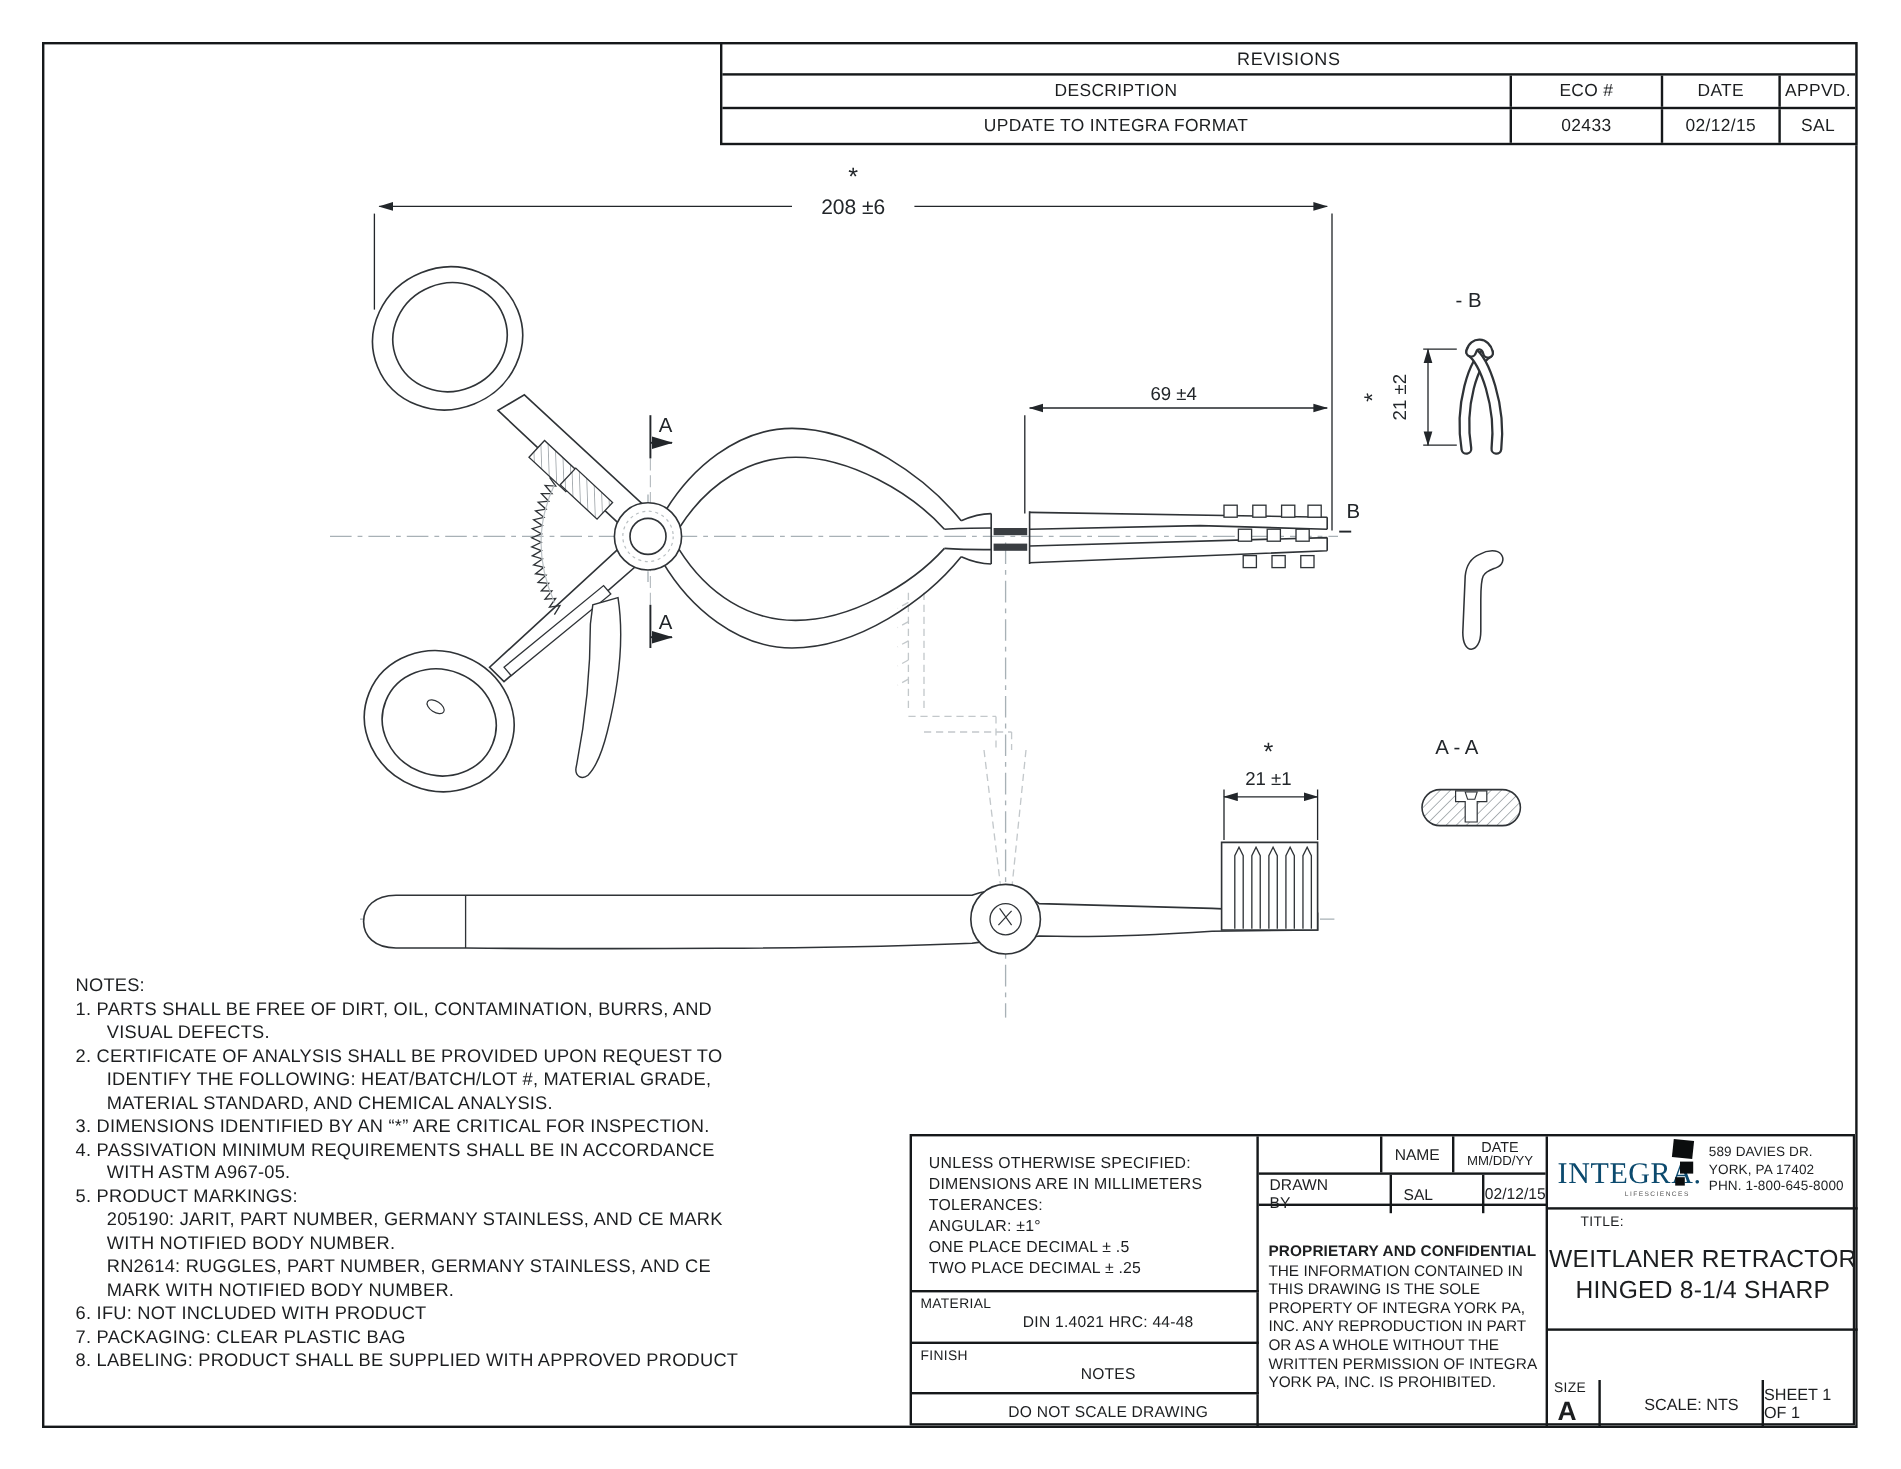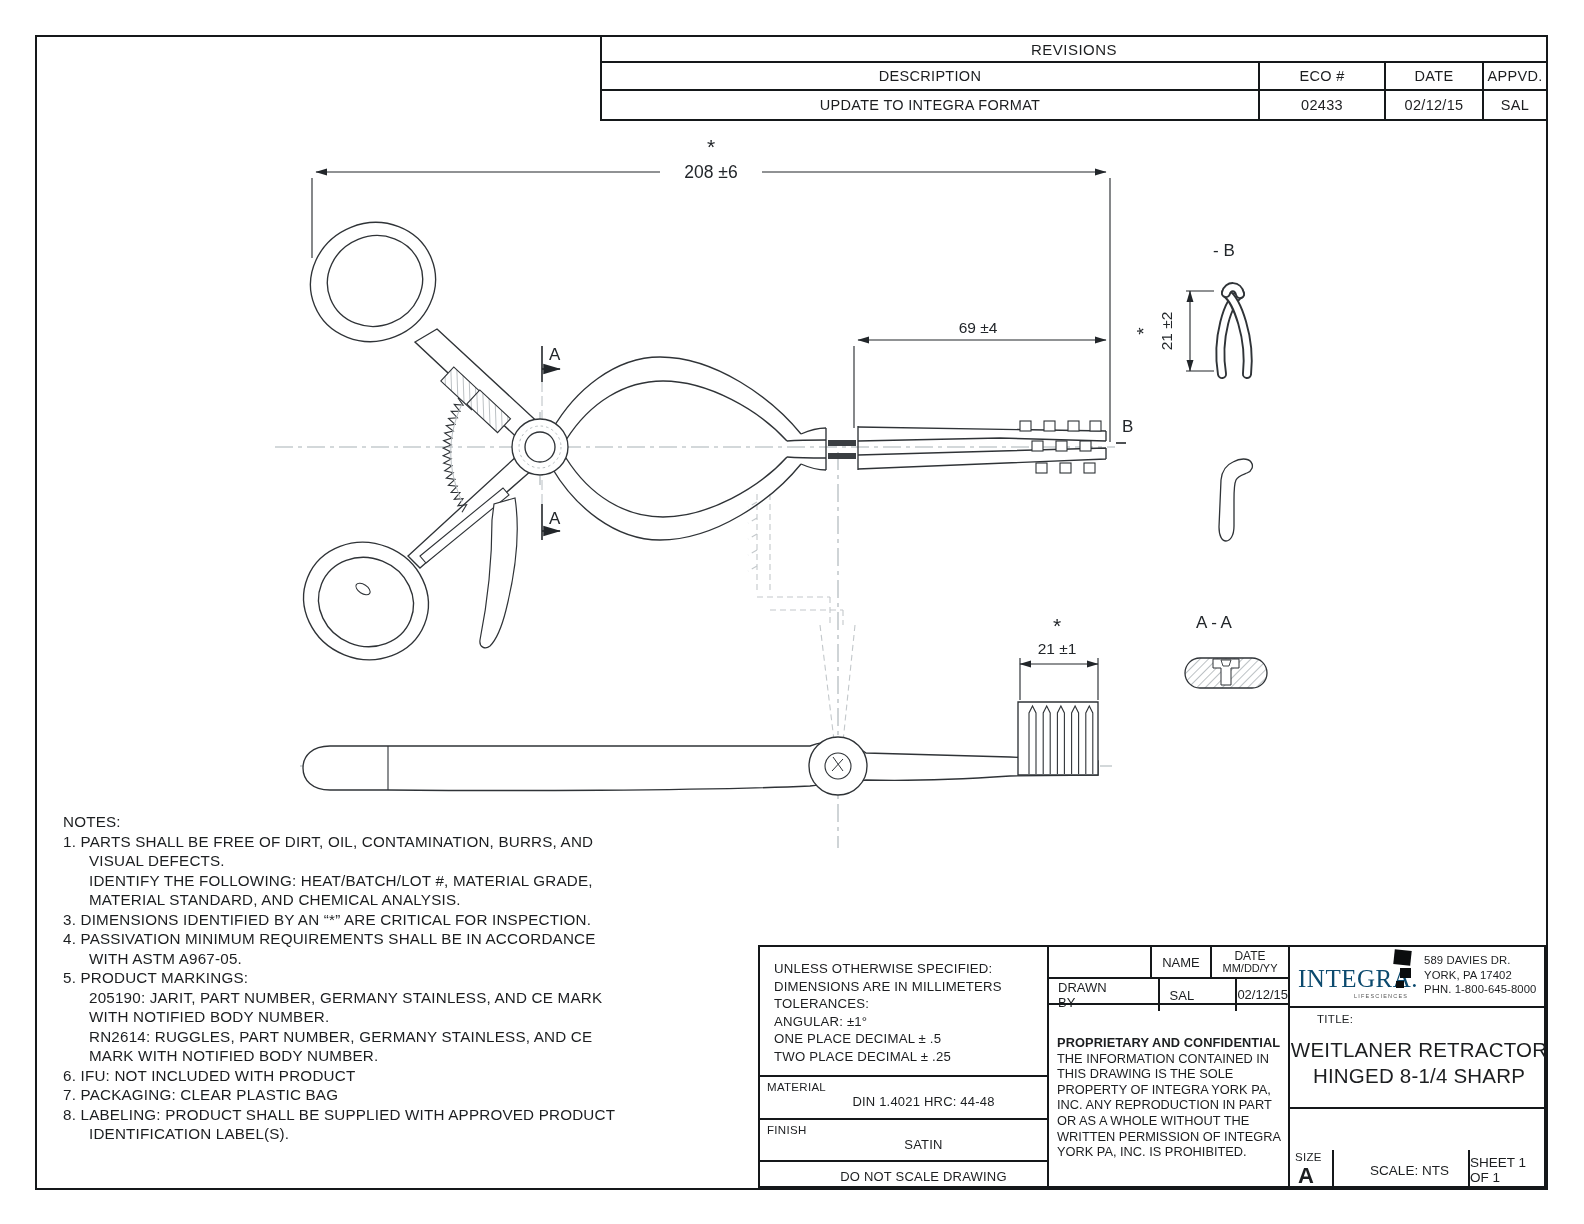--- a/index.html
+++ b/index.html
@@ -247,50 +247,50 @@
       <div class="rev-cell c-eco">02433</div>
       <div class="rev-cell c-date">02/12/15</div>
       <div class="rev-cell c-appvd">SAL</div>
     </div>
   </div>
 
   <div id="notes" class="abs">
       <div class="note-line">NOTES:</div>
       <div class="note-line">1.  PARTS SHALL BE FREE OF DIRT, OIL, CONTAMINATION, BURRS, AND</div>
       <div class="note-line ind">VISUAL DEFECTS.</div>
+      <div class="note-line">2.  CERTIFICATE OF ANALYSIS SHALL BE PROVIDED UPON REQUEST TO</div>
       <div class="note-line ind">IDENTIFY THE FOLLOWING: HEAT/BATCH/LOT #, MATERIAL GRADE,</div>
       <div class="note-line ind">MATERIAL STANDARD, AND CHEMICAL ANALYSIS.</div>
       <div class="note-line">3.  DIMENSIONS IDENTIFIED BY AN “*” ARE CRITICAL FOR INSPECTION.</div>
       <div class="note-line">4.  PASSIVATION MINIMUM REQUIREMENTS SHALL BE IN ACCORDANCE</div>
       <div class="note-line ind">WITH ASTM A967-05.</div>
       <div class="note-line">5.  PRODUCT MARKINGS:</div>
       <div class="note-line ind">205190:  JARIT, PART NUMBER, GERMANY STAINLESS, AND CE MARK</div>
       <div class="note-line ind">WITH NOTIFIED BODY NUMBER.</div>
       <div class="note-line ind">RN2614:  RUGGLES, PART NUMBER, GERMANY STAINLESS, AND CE</div>
       <div class="note-line ind">MARK WITH NOTIFIED BODY NUMBER.</div>
       <div class="note-line">6.  IFU: NOT INCLUDED WITH PRODUCT</div>
       <div class="note-line">7.  PACKAGING: CLEAR PLASTIC BAG</div>
       <div class="note-line">8.  LABELING: PRODUCT SHALL BE SUPPLIED WITH APPROVED PRODUCT</div>
-      <div class="note-line ind">IDENTIFICATION LABEL(S).</div>
     </div>
 
   <div id="tb" class="abs">
     <div id="tol" class="tb-box">UNLESS OTHERWISE SPECIFIED:
 DIMENSIONS ARE IN MILLIMETERS
 TOLERANCES:
 ANGULAR: ±1°
 ONE PLACE DECIMAL ± .5
 TWO PLACE DECIMAL ± .25</div>
     <div id="mat" class="tb-box">
       <span class="boxlab lbl">MATERIAL</span>
       <span class="boxval val">DIN 1.4021  HRC: 44-48</span>
     </div>
     <div id="fin" class="tb-box">
       <span class="boxlab lbl">FINISH</span>
-      <span class="boxval val">SATIN</span>
+      <span class="boxval val">NOTES</span>
     </div>
     <div id="nsc" class="tb-box val">DO NOT SCALE DRAWING</div>
 
     <div id="nametab" class="tb-box">
       <div class="nt-row">
         <div class="nt-c nt-a"></div>
         <div class="nt-c nt-b">NAME</div>
         <div class="nt-c nt-d">
           <span style="font-size:12px;">DATE</span>
           <span style="font-size:11px;">MM/DD/YY</span>

